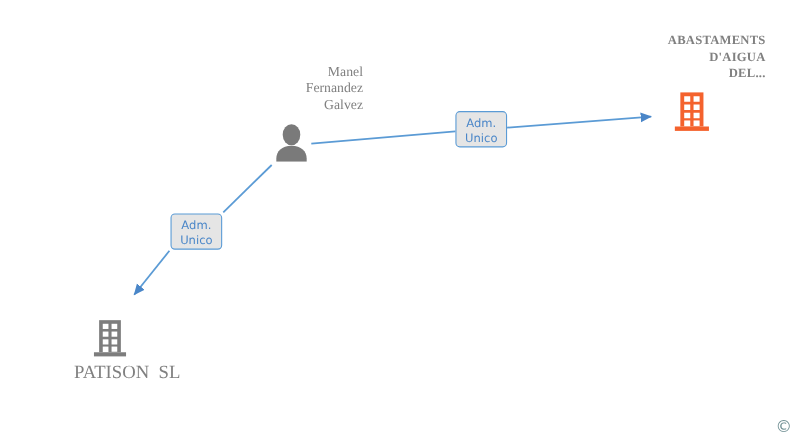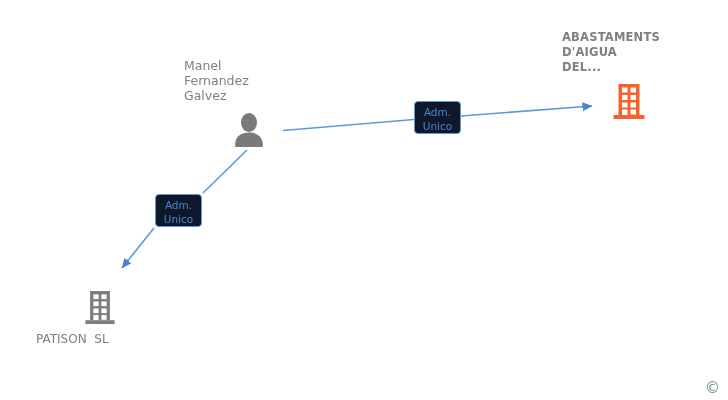--- a/index.html
+++ b/index.html
@@ -23,33 +23,34 @@
     top: 0;
     width: 728px;
     height: 400px;
   }
 
   
   .node {
     position: absolute;
   }
   .node-label {
-    text-align: left;
+    text-align: right;
     color: #808080;
     font-size: 12px;
     line-height: 14px;
     white-space: pre-line;
+    font-family: Liberation Serif, serif;
   }
   .node-label.company {
     font-weight: bold;
     letter-spacing: 0.2px;
   }
 
   #person-node {
-    left: 184px;
+    left: 200px;
     top: 58px;
     width: 130px;
   }
   #person-node .node-label {
     font-size: 12.5px;
     line-height: 15px;
   }
   .person-icon-wrap {
     display: flex;
     justify-content: center;
@@ -72,30 +73,30 @@
     margin-top: 8px;
   }
 
   
   #sub-node {
     left: 36px;
     top: 282px;
     width: 128px;
   }
   #sub-node .node-label {
-    font-size: 12px;
+    font-size: 17px;
     margin-top: 6px;
     white-space: pre;
   }
 
   
   .edge-label {
     position: absolute;
     box-sizing: border-box;
-    background: #0f172a;
+    background: #e5e5e5;
     border: 1px solid #5b9bd5;
     border-radius: 4px;
     color: #4a86c8;
     font-size: 10.5px;
     line-height: 14px;
     text-align: center;
     padding: 3px 5px 2px 5px;
     white-space: pre-line;
     box-shadow: 0 0 0 0 rgba(0,0,0,0);
   }

